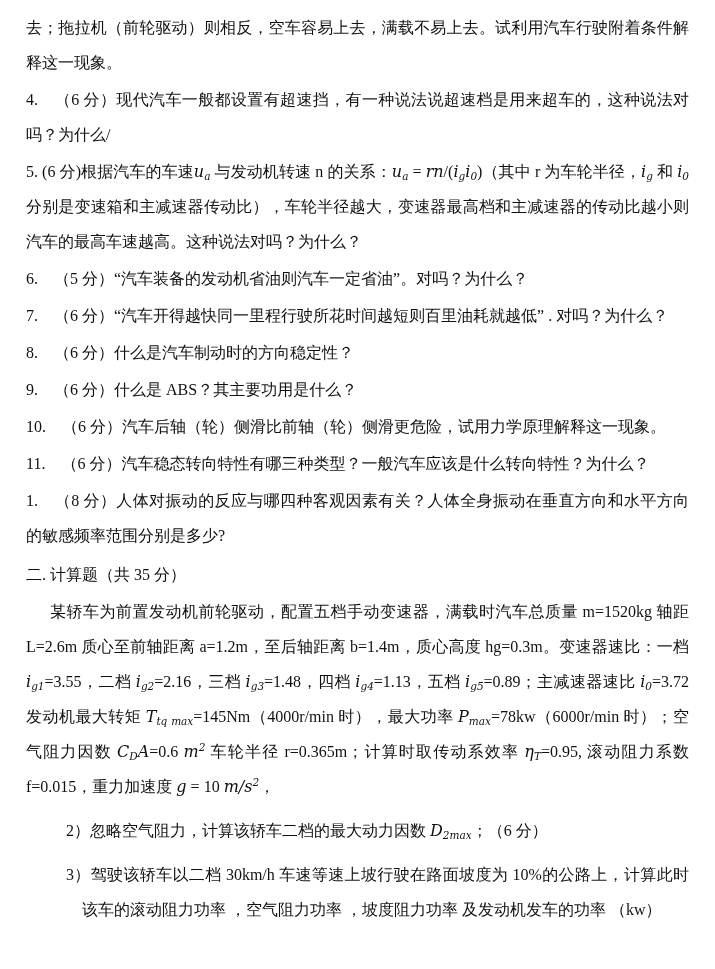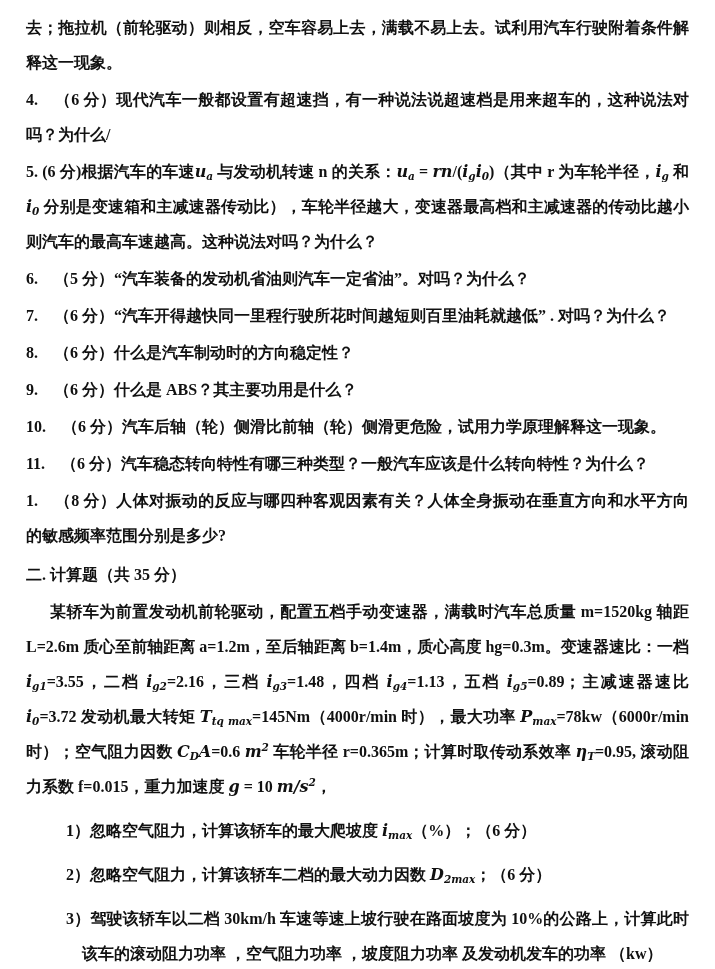--- a/index.html
+++ b/index.html
@@ -12,21 +12,20 @@
   .page{
     box-sizing:border-box;
     width:715px;height:969px;
     padding:10px 26px 0 26px;
     font-size:16px;
     line-height:35px;
   }
   p{
     margin:0 0 2px 0;
     text-align:justify;
-    font-weight:bold;
   }
   .indent{ text-indent:1.5em; }
   .section-heading{ margin-top:4px; }
   .trycompute{ margin-top:4px; }
   .item{
     padding-left:56px;
     text-indent:-16px;
     margin-top:9px;
   }
   i.mi{
@@ -51,16 +50,15 @@
   <p>5. (6 分)根据汽车的车速<i class="mi">u</i><sub class="ms">a</sub> 与发动机转速 n 的关系：<i class="mi">u</i><sub class="ms">a</sub> = <i class="mi">rn</i>/(<i class="mi">i</i><sub class="ms">g</sub><i class="mi">i</i><sub class="ms">0</sub>)（其中 r 为车轮半径，<i class="mi">i</i><sub class="ms">g</sub> 和 <i class="mi">i</i><sub class="ms">0</sub> 分别是变速箱和主减速器传动比），车轮半径越大，变速器最高档和主减速器的传动比越小则汽车的最高车速越高。这种说法对吗？为什么？</p>
   <p>6.　（5 分）“汽车装备的发动机省油则汽车一定省油”。对吗？为什么？</p>
   <p>7.　（6 分）“汽车开得越快同一里程行驶所花时间越短则百里油耗就越低” . 对吗？为什么？</p>
   <p>8.　（6 分）什么是汽车制动时的方向稳定性？</p>
   <p>9.　（6 分）什么是 ABS？其主要功用是什么？</p>
   <p>10.　（6 分）汽车后轴（轮）侧滑比前轴（轮）侧滑更危险，试用力学原理解释这一现象。</p>
   <p>11.　（6 分）汽车稳态转向特性有哪三种类型？一般汽车应该是什么转向特性？为什么？</p>
   <p>1.　（8 分）人体对振动的反应与哪四种客观因素有关？人体全身振动在垂直方向和水平方向的敏感频率范围分别是多少?</p>
   <p class="section-heading">二. 计算题（共 35 分）</p>
   <p class="indent">某轿车为前置发动机前轮驱动，配置五档手动变速器，满载时汽车总质量 m=1520kg 轴距 L=2.6m 质心至前轴距离 a=1.2m，至后轴距离 b=1.4m，质心高度 hg=0.3m。变速器速比：一档 <i class="mi">i</i><sub class="ms">g1</sub>=3.55，二档 <i class="mi">i</i><sub class="ms">g2</sub>=2.16，三档 <i class="mi">i</i><sub class="ms">g3</sub>=1.48，四档 <i class="mi">i</i><sub class="ms">g4</sub>=1.13，五档 <i class="mi">i</i><sub class="ms">g5</sub>=0.89；主减速器速比 <i class="mi">i</i><sub class="ms">0</sub>=3.72 发动机最大转矩 <i class="mi">T</i><sub class="ms">tq max</sub>=145Nm（4000r/min 时），最大功率 <i class="mi">P</i><sub class="ms">max</sub>=78kw（6000r/min 时）；空气阻力因数 <i class="mi">C</i><sub class="ms">D</sub><i class="mi">A</i>=0.6 <i class="mi">m</i><sup class="ms">2</sup> 车轮半径 r=0.365m；计算时取传动系效率 <i class="mi">η</i><sub class="ms">T</sub>=0.95, 滚动阻力系数 f=0.015，重力加速度 <i class="mi">g</i> = 10 <i class="mi">m/s</i><sup class="ms">2</sup>，</p>
-  <p class="item">1）忽略空气阻力，计算该轿车的最大爬坡度 <i class="mi">i</i><sub class="ms">max</sub>（%）；（6 分）</p>
   <p class="item">2）忽略空气阻力，计算该轿车二档的最大动力因数 <i class="mi">D</i><sub class="ms">2max</sub>；（6 分）</p>
   <p class="item">3）驾驶该轿车以二档 30km/h 车速等速上坡行驶在路面坡度为 10%的公路上，计算此时该车的滚动阻力功率  ，空气阻力功率  ，坡度阻力功率  及发动机发车的功率 （kw）</p>
 </div>
 
 </body></html>

